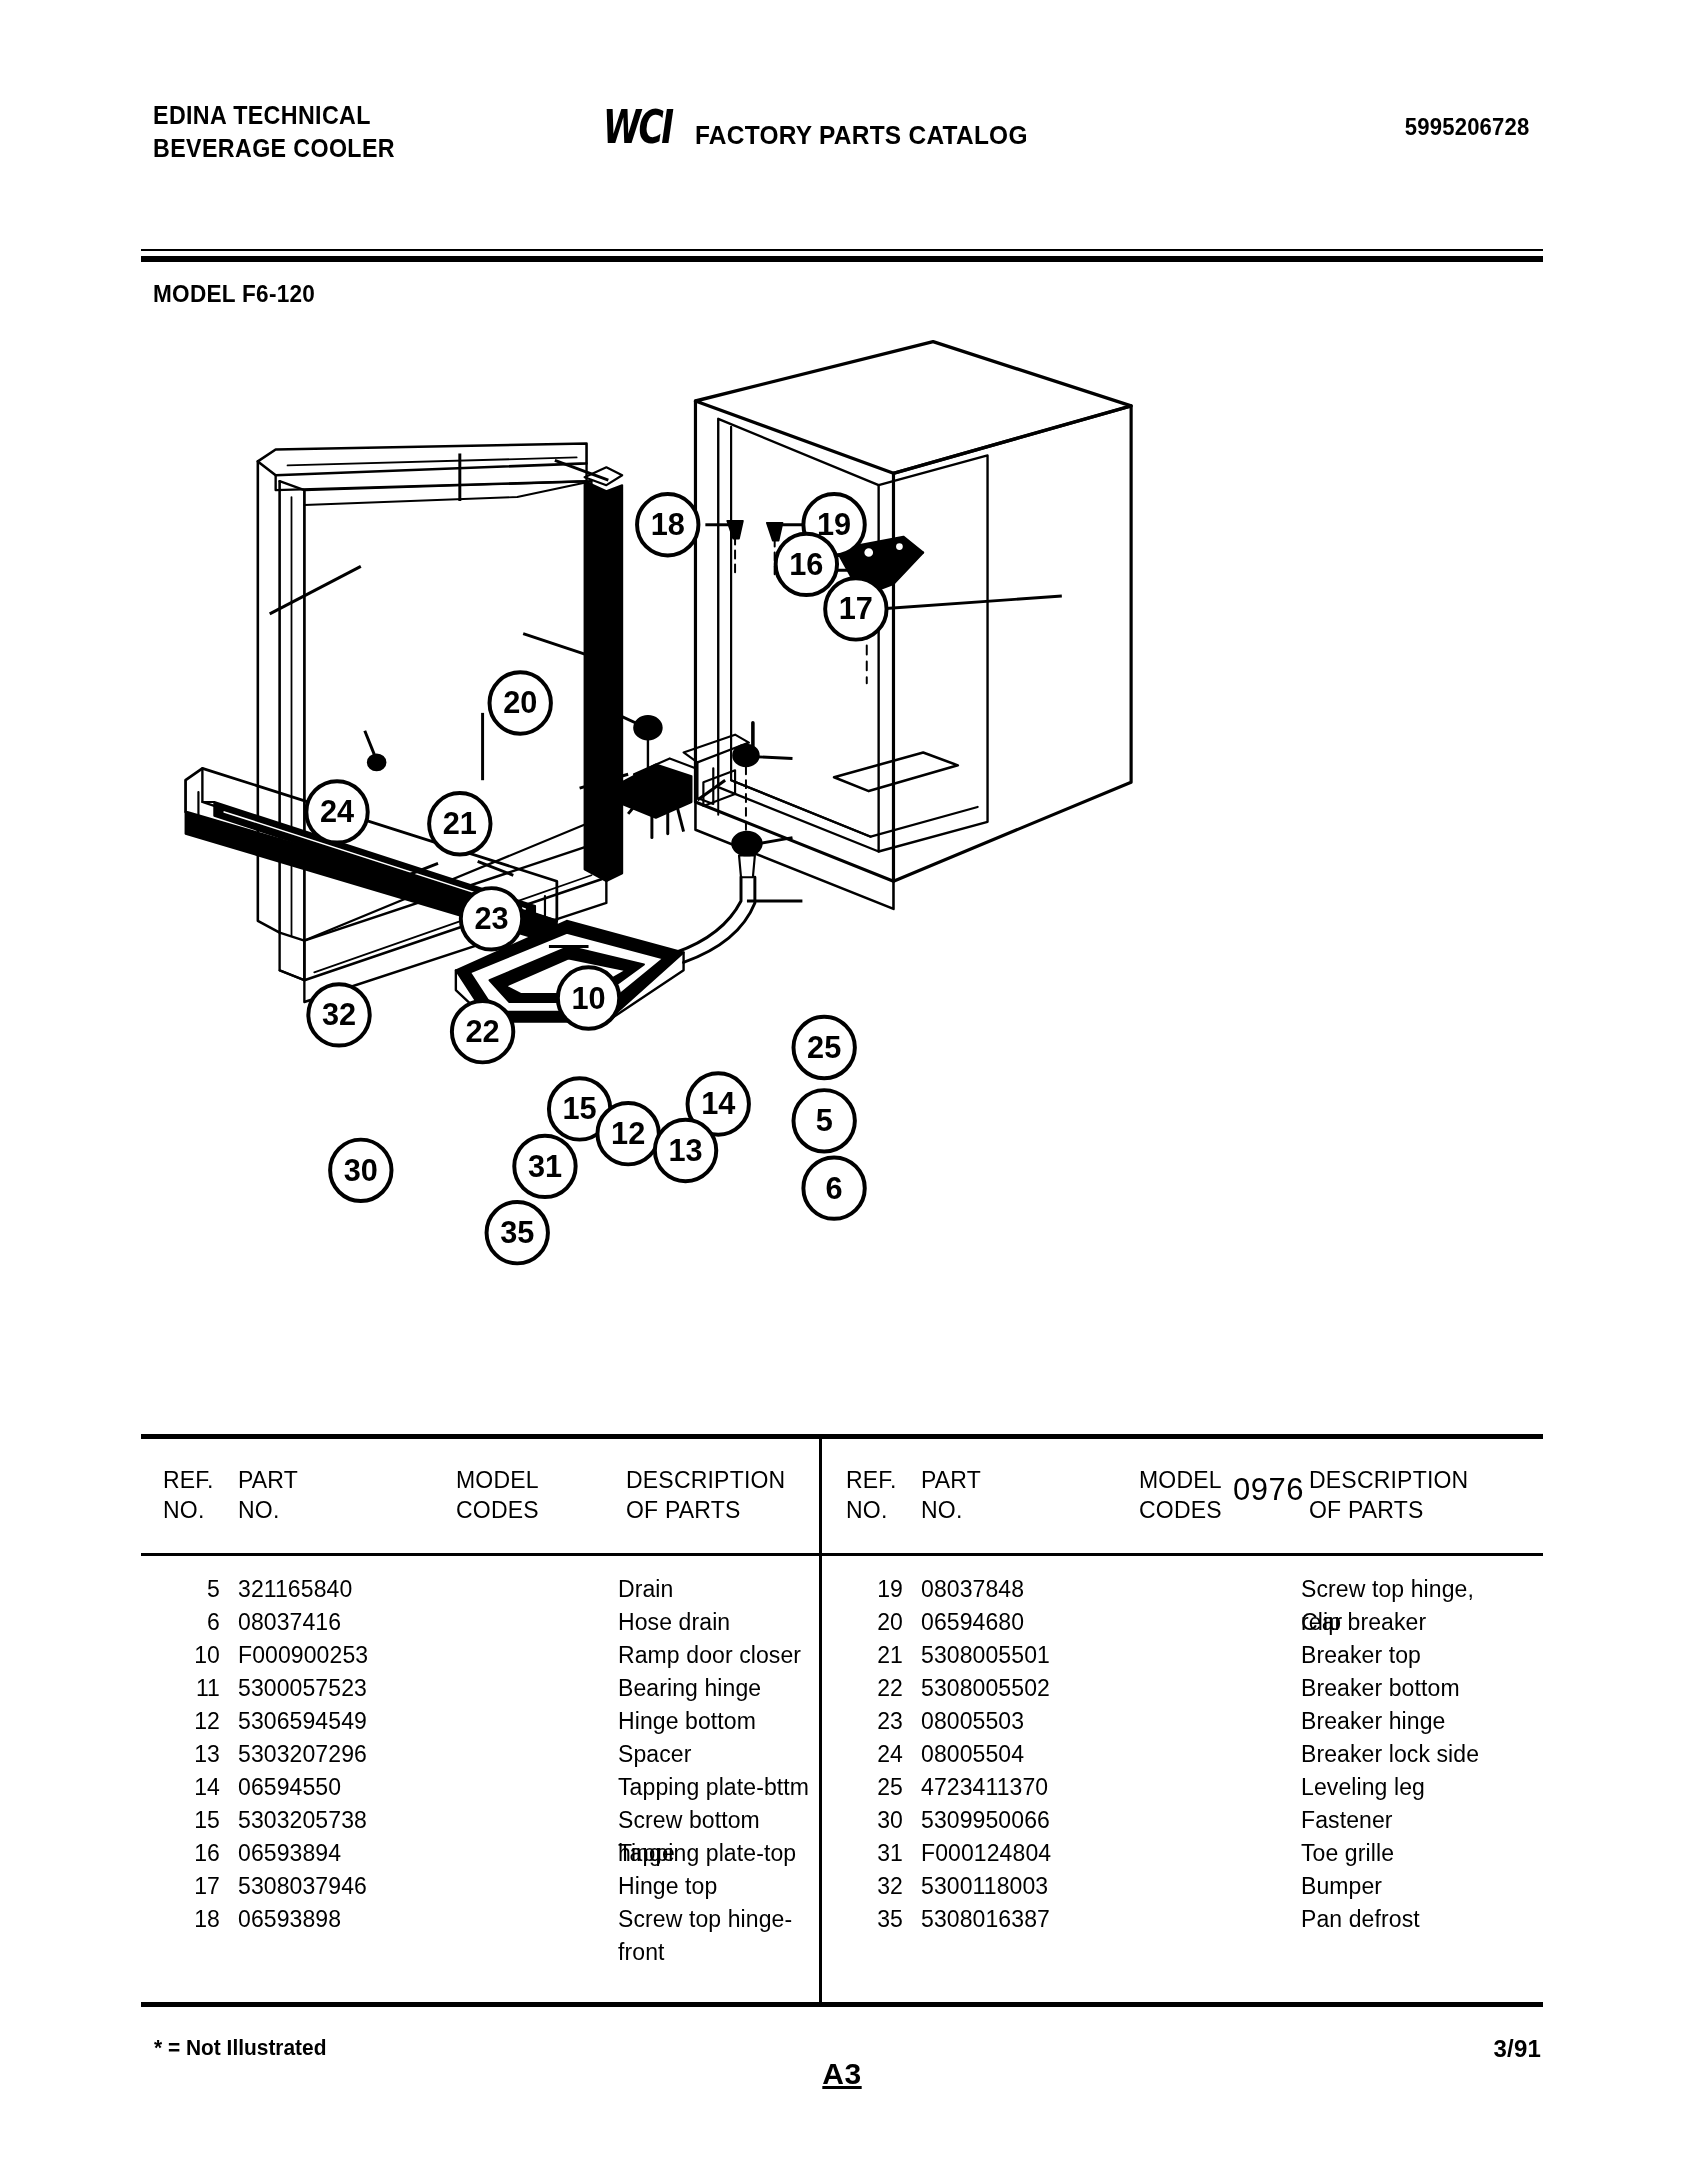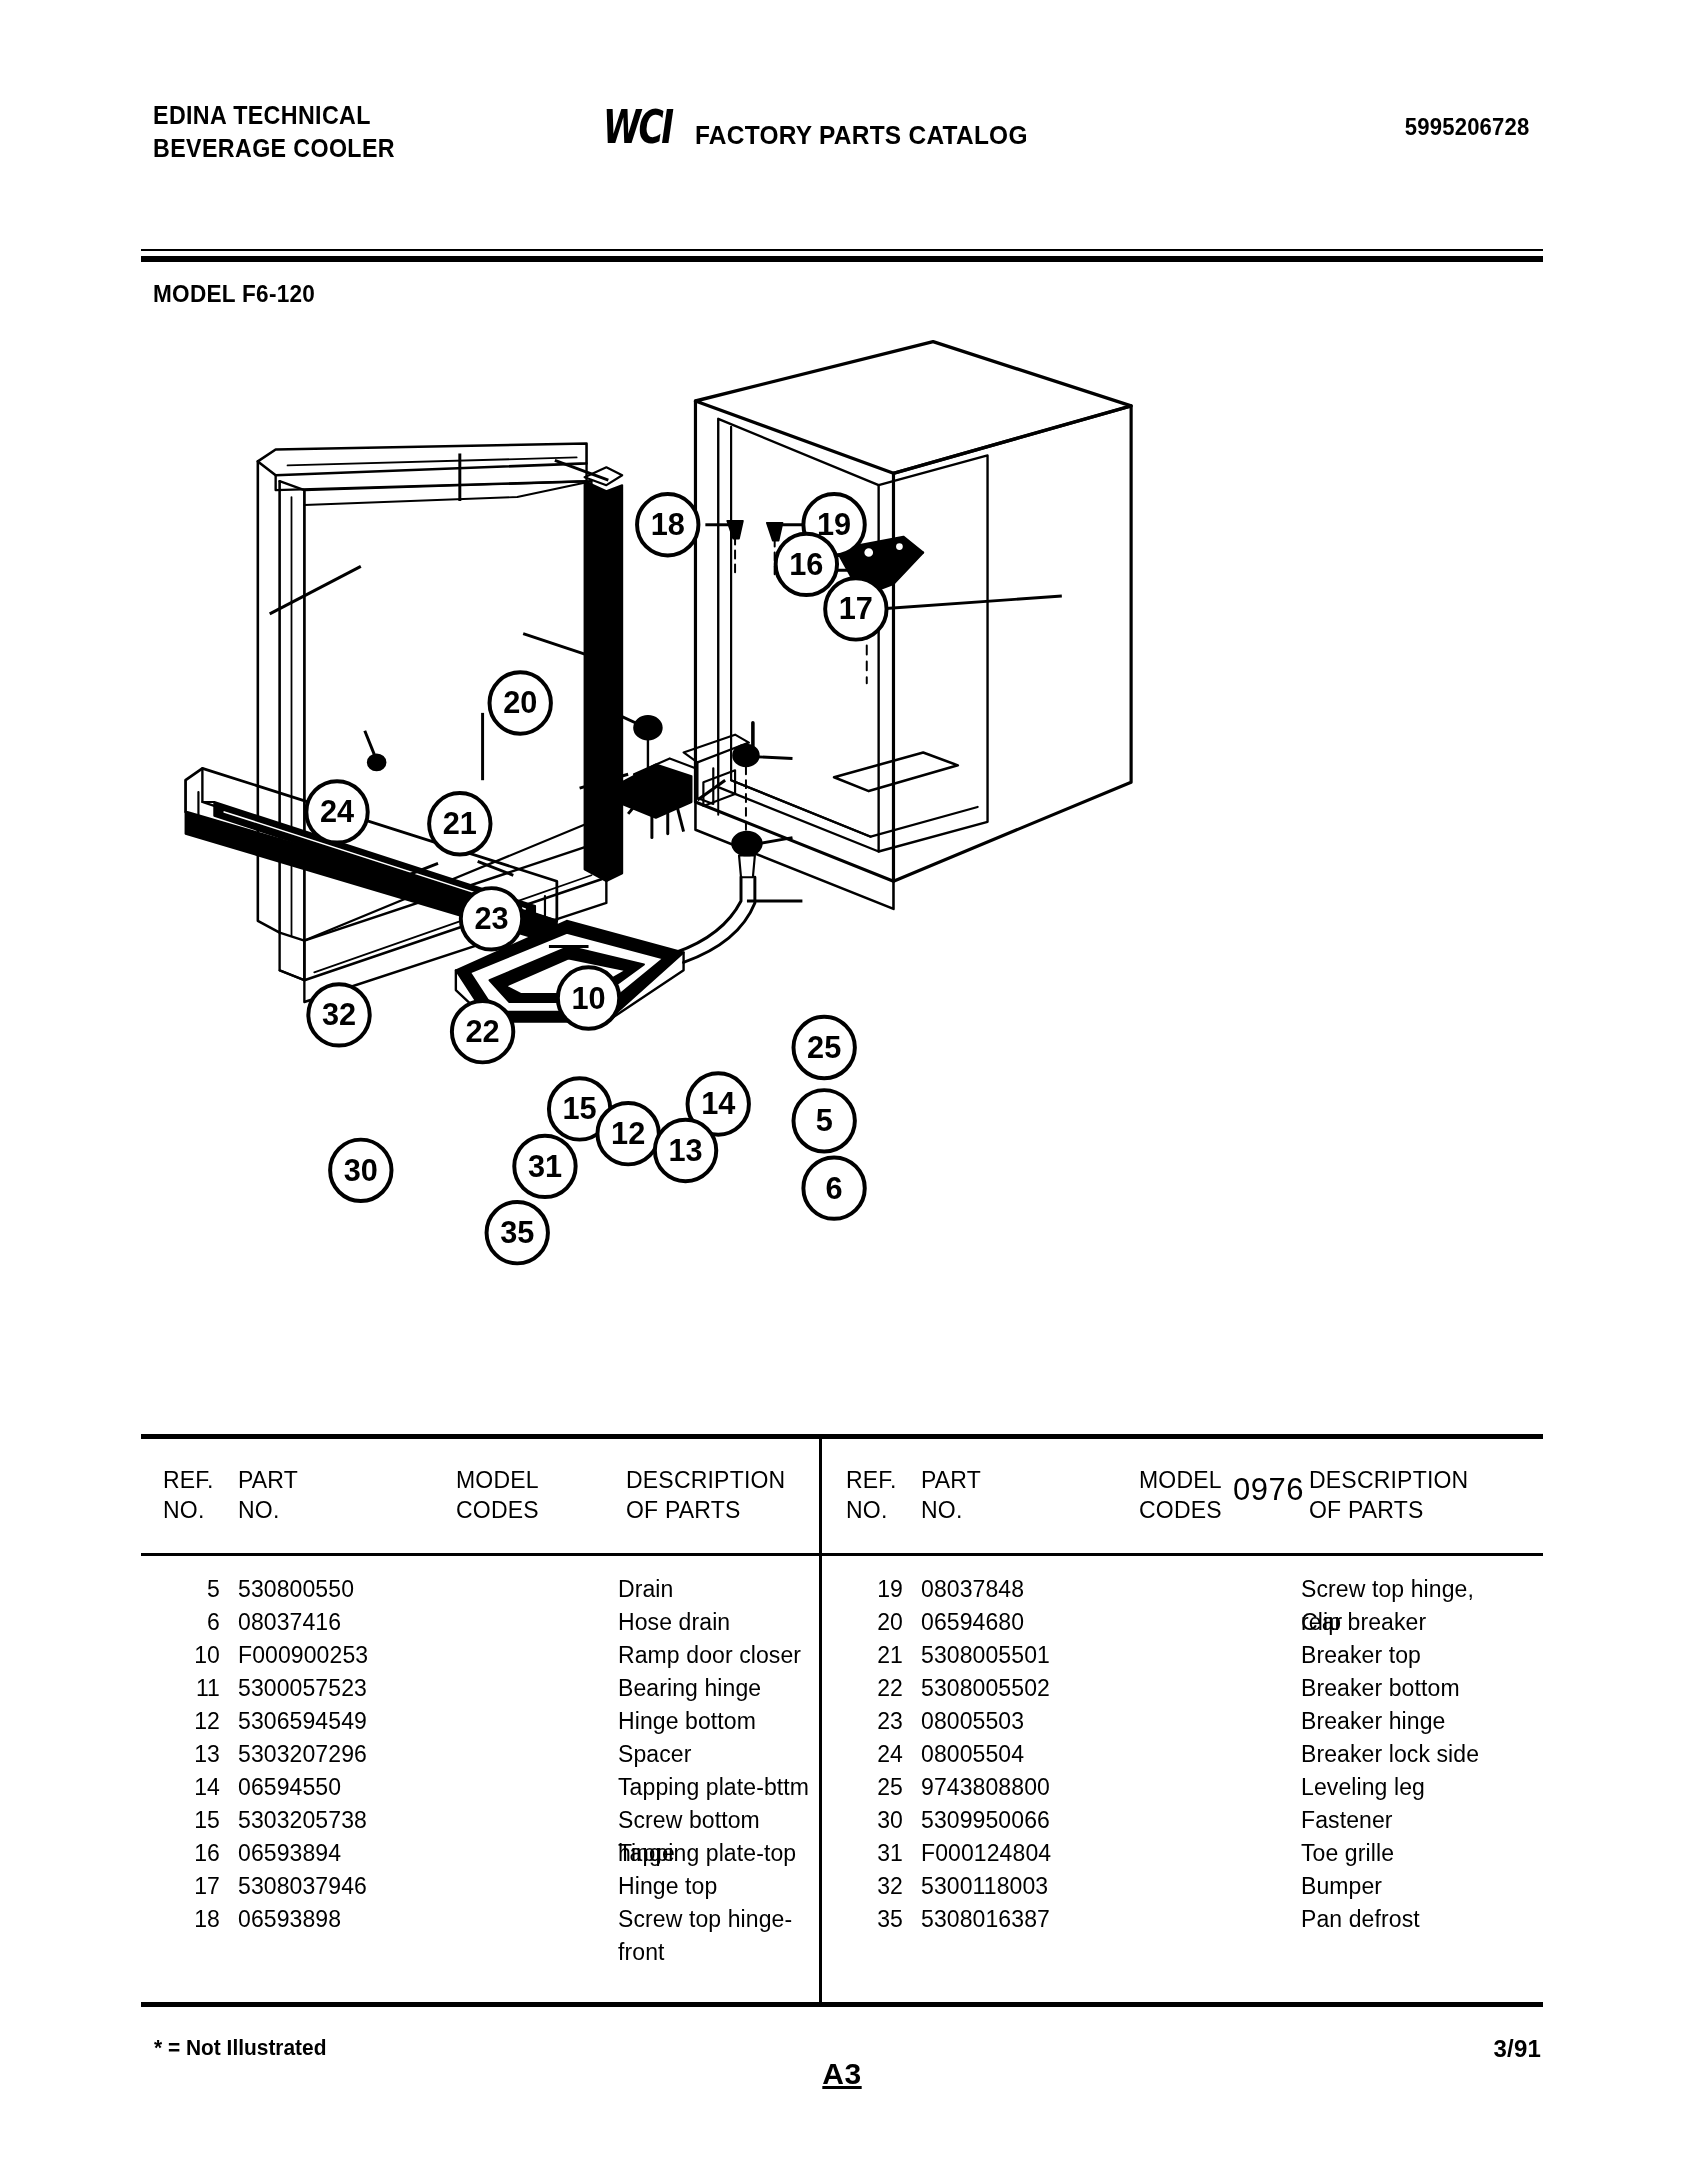--- a/index.html
+++ b/index.html
@@ -513,21 +513,21 @@
         <div class="hdr-cell c-part">PART
 NO.</div>
         <div class="hdr-cell c-model">MODEL
 CODES</div>
         <div class="hdr-cell c-desc">DESCRIPTION
 OF PARTS</div>
       </div>
       <div class="rows" id="rows-left">
           <div class="prow">
             <span class="cell-ref">5</span>
-            <span class="cell-part">530800550</span>
+            <span class="cell-part">321165840</span>
             <span class="cell-model"></span>
             <span class="cell-desc">Drain</span>
           </div>
           <div class="prow">
             <span class="cell-ref">6</span>
             <span class="cell-part">08037416</span>
             <span class="cell-model"></span>
             <span class="cell-desc">Hose drain</span>
           </div>
           <div class="prow">
@@ -630,21 +630,21 @@
             <span class="cell-desc">Breaker hinge</span>
           </div>
           <div class="prow">
             <span class="cell-ref">24</span>
             <span class="cell-part">08005504</span>
             <span class="cell-model"></span>
             <span class="cell-desc">Breaker lock side</span>
           </div>
           <div class="prow">
             <span class="cell-ref">25</span>
-            <span class="cell-part">9743808800</span>
+            <span class="cell-part">4723411370</span>
             <span class="cell-model"></span>
             <span class="cell-desc">Leveling leg</span>
           </div>
           <div class="prow">
             <span class="cell-ref">30</span>
             <span class="cell-part">5309950066</span>
             <span class="cell-model"></span>
             <span class="cell-desc">Fastener</span>
           </div>
           <div class="prow">

